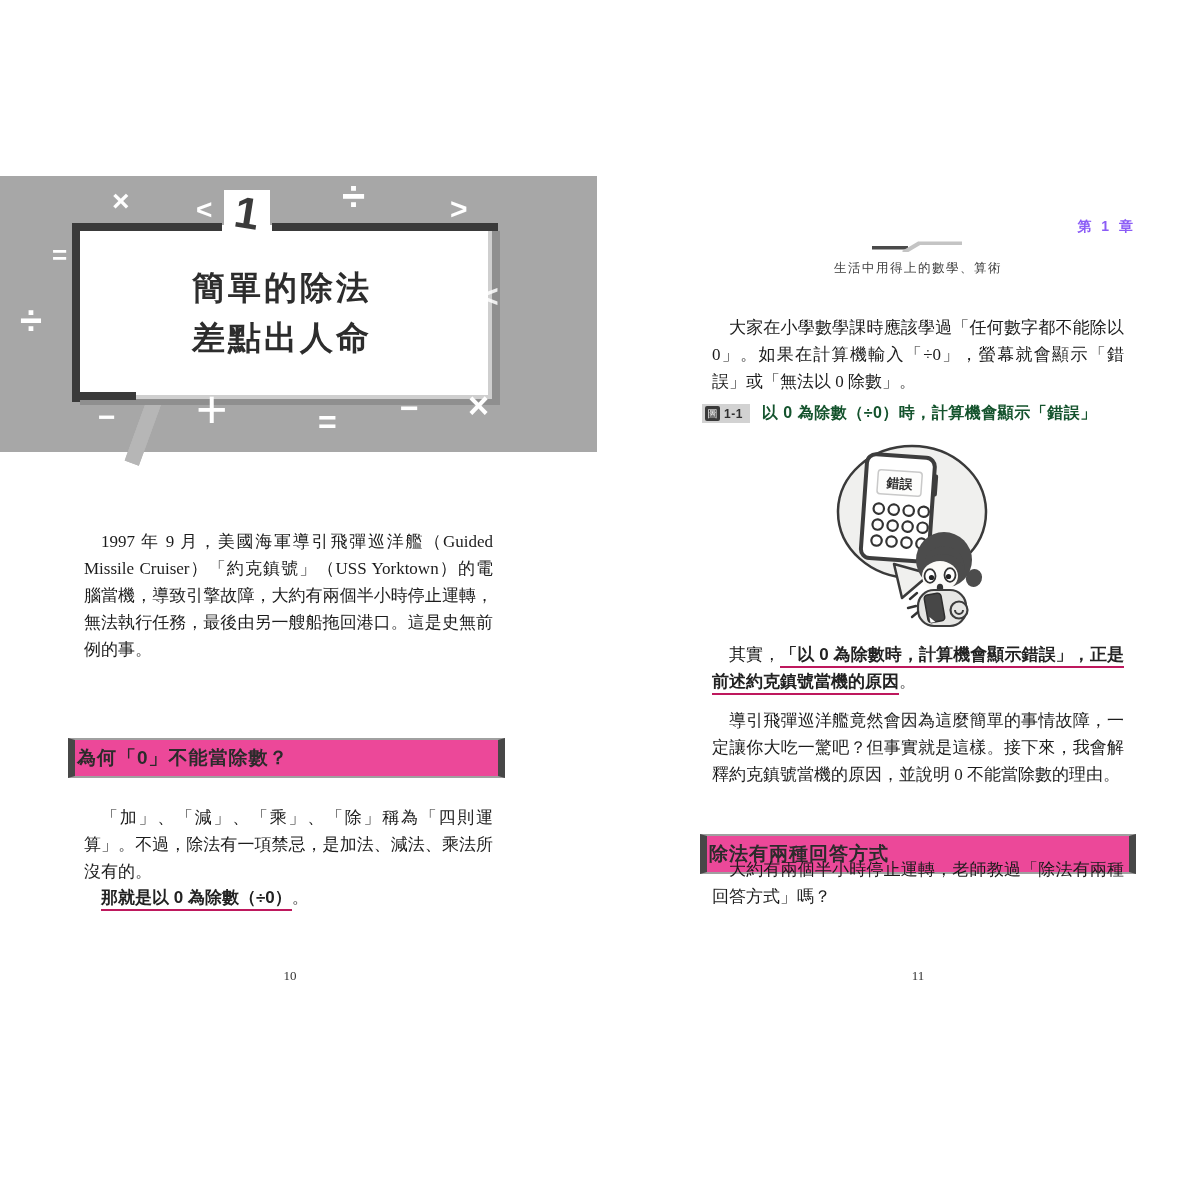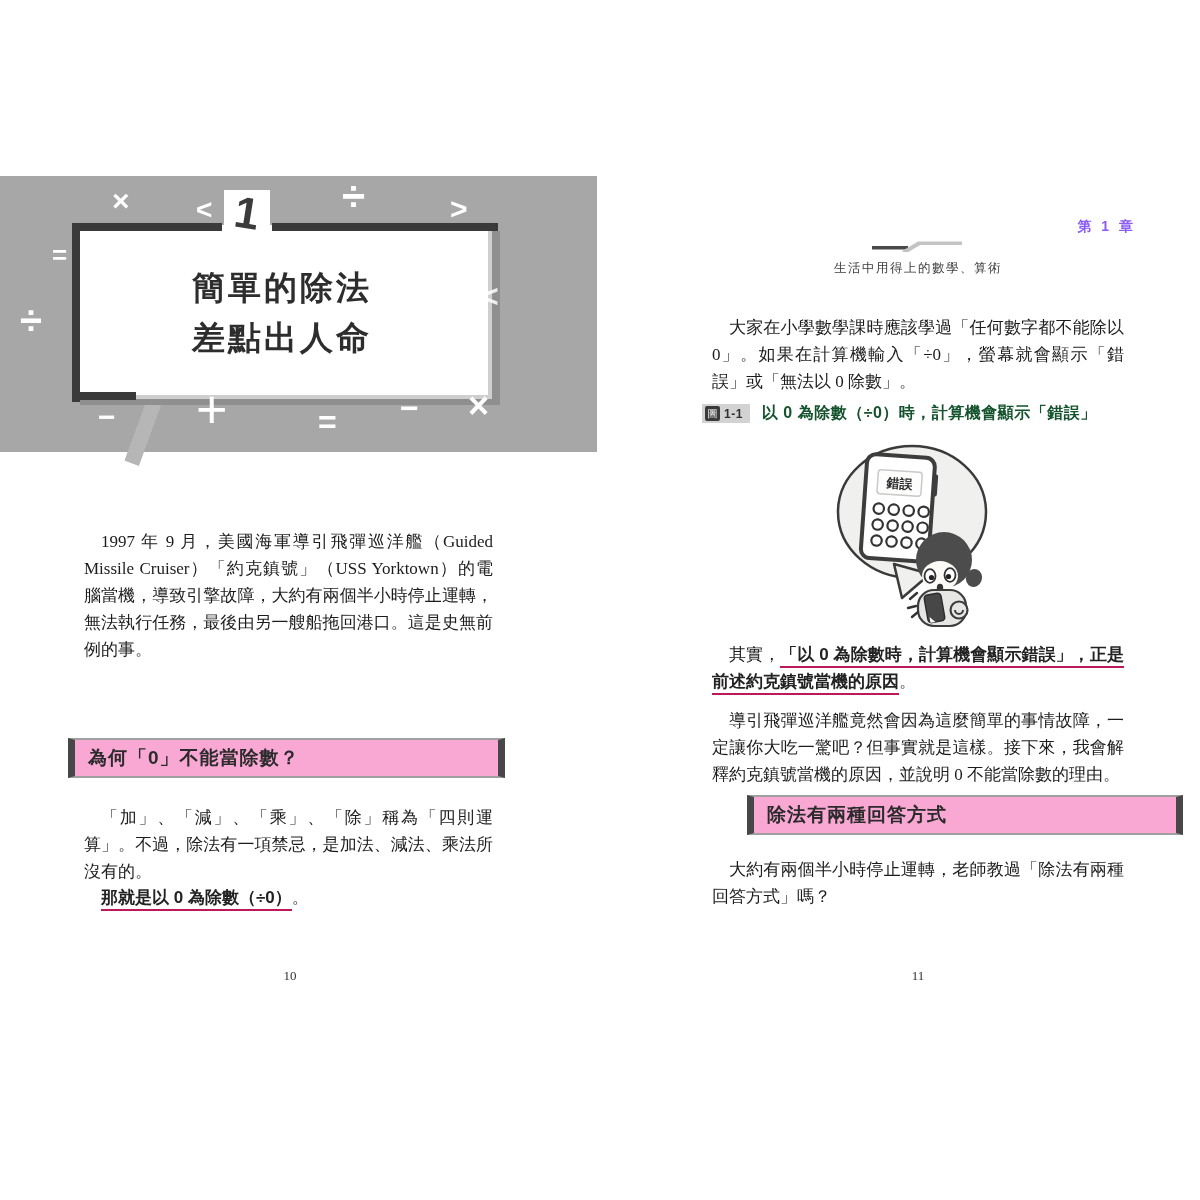--- a/index.html
+++ b/index.html
@@ -20,22 +20,22 @@
   .num-patch{position:absolute;left:224px;top:190px;width:46px;height:46px;background:#ffffff;}
   .chapter-num{position:absolute;left:224px;top:188px;width:46px;height:50px;text-align:center;
         font-size:44px;font-weight:bold;color:#3b3b3b;transform:rotate(9deg);line-height:50px;}
   .banner-title{position:absolute;left:72px;top:263px;width:420px;text-align:center;
         font-size:33px;font-weight:bold;letter-spacing:3px;color:#2d2d2d;line-height:50px;}
   .sym{position:absolute;color:#ffffff;font-weight:bold;line-height:1;}
   .para{font-family:"Liberation Serif","DejaVu Serif",serif;font-size:17px;line-height:27px;
         text-align:justify;text-indent:1em;margin:12px;color:#1c1c1c;}
   .head-box{box-sizing:border-box;height:40px;border:2px solid #a0a0a0;
         border-left:7px solid #474747;border-right:7px solid #474747;
-        display:flex;align-items:center;padding-left:13px;
-        font-size:19px;font-weight:bold;letter-spacing:1px;color:#2b2b2b;background:#f9a8d4;}
+        display:flex;align-items:center;padding-left:2px;
+        font-size:19px;font-weight:bold;letter-spacing:1px;color:#2b2b2b;background:#ec4899;}
   .em{font-family:"Liberation Sans","DejaVu Sans",sans-serif;font-weight:bold;
         border-bottom:2px solid #be185d;padding-bottom:2px;color:#222;}
   .pagenum{position:absolute;width:436px;text-align:center;font-family:"Liberation Serif","DejaVu Serif",serif;
         font-size:13px;color:#333;}
   
   .chap-head{position:absolute;left:700px;top:218px;width:436px;text-align:center;}
   .chap-label{font-size:14px;font-weight:bold;letter-spacing:3px;color:#8b5cf6;text-align:right;}
   .chap-sub{font-size:12.5px;letter-spacing:1.5px;color:#3c3c3c;margin-top:4px;}
   
   .figrow{position:absolute;left:702px;top:403px;width:436px;display:flex;align-items:center;}
@@ -169,21 +169,21 @@
         <line x1="100" y1="181" x2="106" y2="176"></line>
       </g>
     </g>
   </svg>
 
   <div class="abs" style="left:700px;top:629px;width:436px;">
     <p class="para"><span>其實，</span><span class="em">「以 0 為除數時，計算機會顯示錯誤」，正是前述約克鎮號當機的原因</span><span>。</span></p>
     <p class="para">導引飛彈巡洋艦竟然會因為這麼簡單的事情故障，一定讓你大吃一驚吧？但事實就是這樣。接下來，我會解釋約克鎮號當機的原因，並說明 0 不能當除數的理由。</p>
   </div>
 
-  <div class="head-box abs" style="left:700px;top:795px;width:436px;margin-left:47px;">
+  <div class="head-box abs" style="left:700px;top:834px;width:436px;">
     <span>除法有兩種回答方式</span>
   </div>
 
   <div class="abs" style="left:700px;top:844px;width:436px;">
     <p class="para">大約有兩個半小時停止運轉，老師教過「除法有兩種回答方式」嗎？</p>
   </div>
 
   <div class="pagenum" style="left:700px;top:968px;">11</div>
 </div>
 

